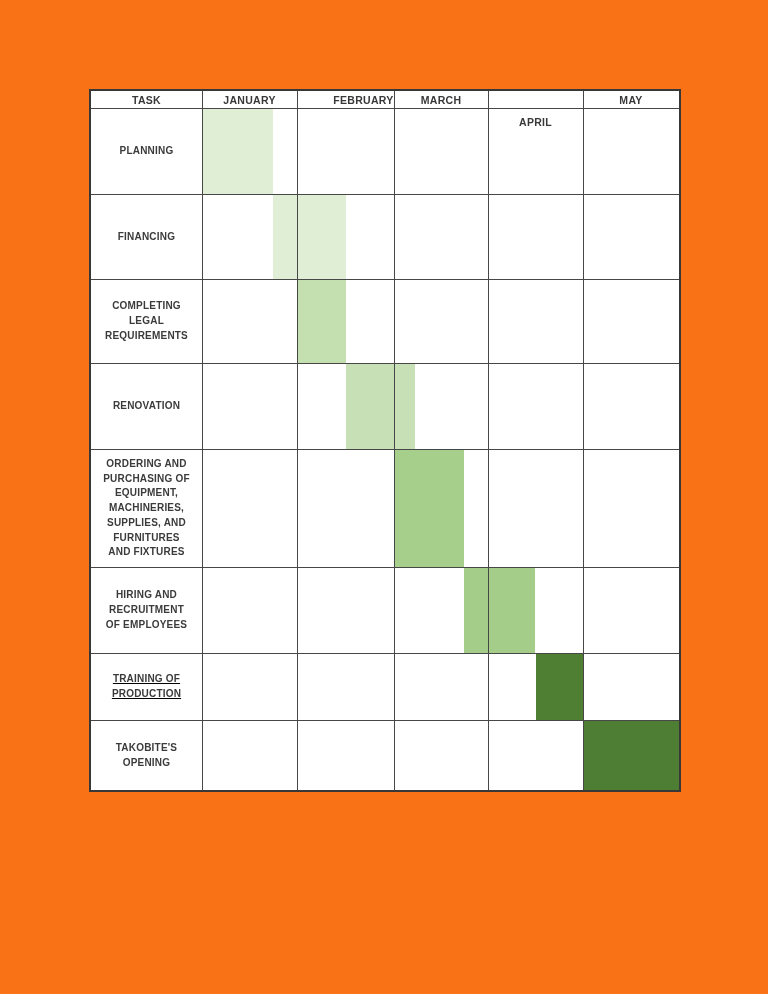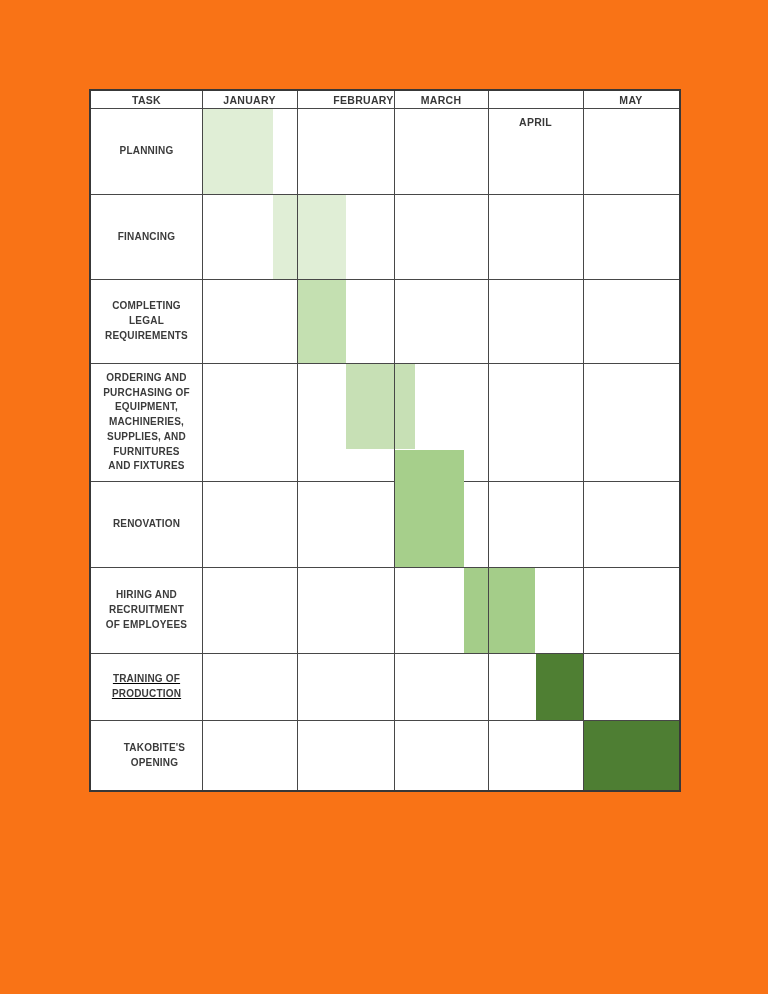--- a/index.html
+++ b/index.html
@@ -84,42 +84,42 @@
             <div class="cell task-cell">PLANNING</div>
           </div>
           <div class="row" style="height: 85px;">
             <div class="cell task-cell">FINANCING</div>
           </div>
           <div class="row" style="height: 84px;">
             <div class="cell task-cell">COMPLETING
 LEGAL
 REQUIREMENTS</div>
           </div>
+          <div class="row" style="height: 86px;">
+            <div class="cell task-cell">RENOVATION</div>
+          </div>
           <div class="row" style="height: 118px;">
             <div class="cell task-cell">ORDERING AND
 PURCHASING OF
 EQUIPMENT,
 MACHINERIES,
 SUPPLIES, AND
 FURNITURES
 AND FIXTURES</div>
           </div>
           <div class="row" style="height: 86px;">
-            <div class="cell task-cell">RENOVATION</div>
-          </div>
-          <div class="row" style="height: 86px;">
             <div class="cell task-cell">HIRING AND
 RECRUITMENT
 OF EMPLOYEES</div>
           </div>
           <div class="row" style="height: 67px; text-decoration: underline;">
             <div class="cell task-cell">TRAINING OF
 PRODUCTION</div>
           </div>
-          <div class="row last" style="height: 69px; padding-left: 8px;">
+          <div class="row last" style="height: 69px;">
             <div class="cell task-cell">TAKOBITE'S
 OPENING</div>
           </div>
         </div>
     </div>
 
     <div class="bars" id="bars-layer">
         <div class="bar" style="left: 111px; width: 71.25px; top: 18px; height: 85px; background: rgb(224, 238, 214);"></div>
         <div class="bar" style="left: 182.25px; width: 72.25px; top: 104px; height: 84px; background: rgb(224, 238, 214);"></div>
         <div class="bar" style="left: 206px; width: 48.5px; top: 189px; height: 83px; background: rgb(196, 224, 177);"></div>

